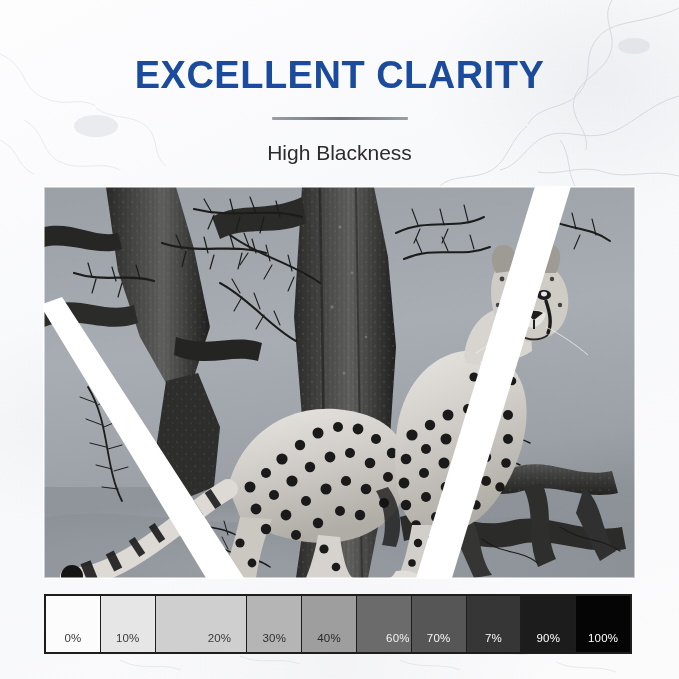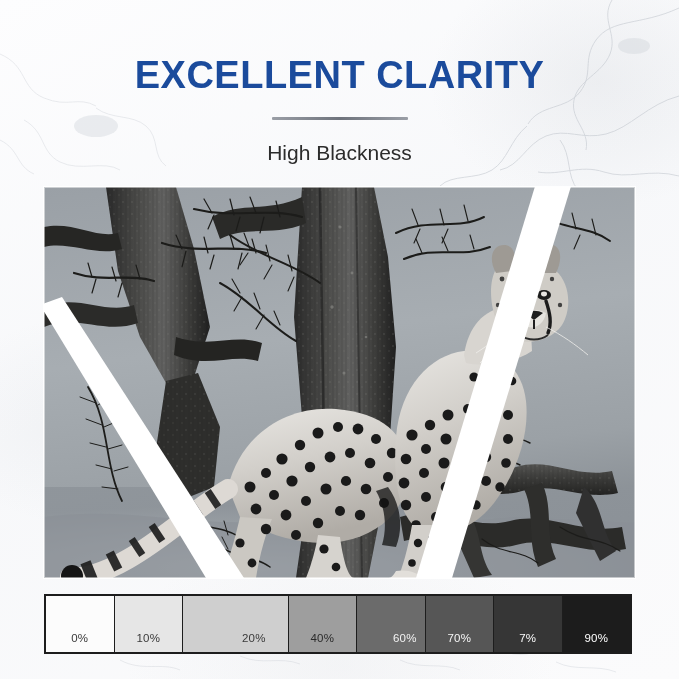--- a/index.html
+++ b/index.html
@@ -478,30 +478,36 @@
 
   <div class="swatch" style="background: rgb(252, 252, 252);">
         <span class="sw-label" style="color: rgb(58, 58, 58);">0%</span>
       </div>
       <div class="swatch" style="background: rgb(230, 230, 230);">
         <span class="sw-label" style="color: rgb(58, 58, 58);">10%</span>
       </div>
       <div class="swatch" style="background: rgb(207, 207, 207); padding-left: 37px;">
         <span class="sw-label" style="color: rgb(58, 58, 58);">20%</span>
       </div>
+      <div class="swatch" style="background: rgb(181, 181, 181);">
+        <span class="sw-label" style="color: rgb(46, 46, 46);">30%</span>
+      </div>
       <div class="swatch" style="background: rgb(158, 158, 158);">
         <span class="sw-label" style="color: rgb(42, 42, 42); text-align: right;">40%</span>
       </div>
       <div class="swatch" style="background: rgb(107, 107, 107);">
         <span class="sw-label" style="color: rgb(242, 242, 242); margin-left: 28px;">60%</span>
       </div>
       <div class="swatch" style="background: rgb(86, 86, 86);">
         <span class="sw-label" style="color: rgb(247, 247, 247);">70%</span>
       </div>
       <div class="swatch" style="background: rgb(54, 54, 54);">
         <span class="sw-label" style="color: rgb(251, 251, 251);">7%</span>
       </div>
       <div class="swatch" style="background: rgb(28, 28, 28);">
         <span class="sw-label" style="color: rgb(255, 255, 255);">90%</span>
       </div>
+      <div class="swatch" style="background: rgb(5, 5, 5);">
+        <span class="sw-label" style="color: rgb(255, 255, 255);">100%</span>
+      </div>
     </div>
 
 </div>
 
 </body></html>

